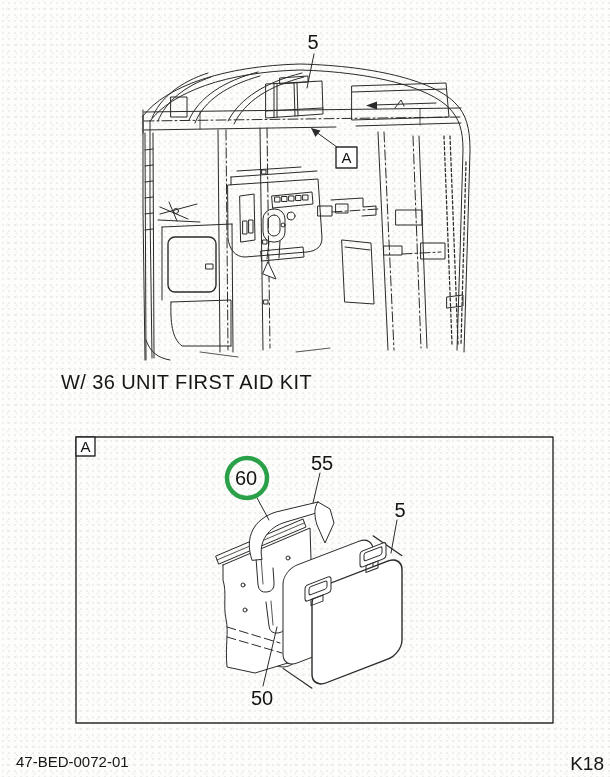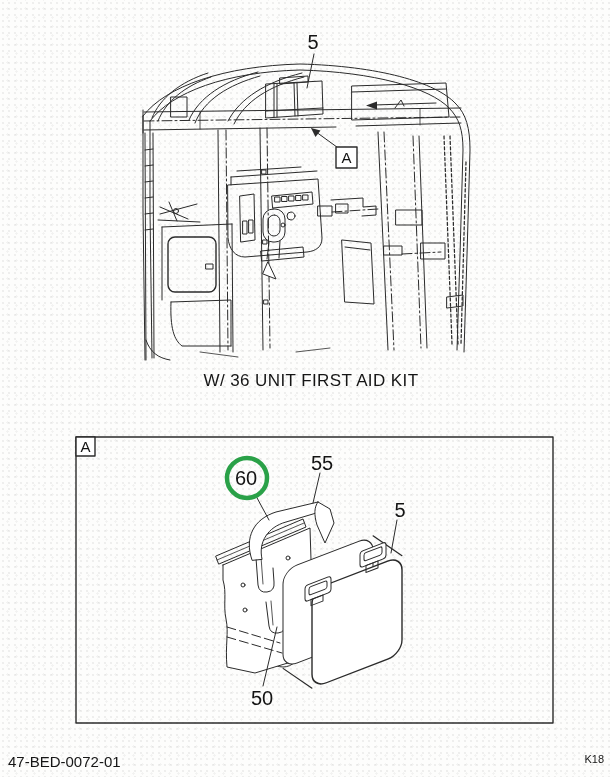--- a/index.html
+++ b/index.html
@@ -20,27 +20,27 @@
   .fw{fill:#ffffff;}
   .fk{fill:#2b2b2b;stroke:none;}
   .dd{stroke-dasharray:10 3 2 3;}
   .dh{stroke-dasharray:9 4;}
   .st{stroke-dasharray:3 2.4;stroke-width:1.25;}
   .thin{stroke-width:.8;}
   text{fill:#141414;}
   .callout{font-size:20px;}
   .marker{font-size:15px;}
   .cap{
-    position:absolute;left:61px;width:500px;text-align:center;
-    font-size:17px;letter-spacing:.4px;white-space:nowrap;
+    position:absolute;left:61px;width:500px;text-align:left;
+    font-size:20px;letter-spacing:.4px;white-space:nowrap;
   }
   .cap1{top:371px;}
   .cap2{top:402px;}
-  .footer-left{position:absolute;left:8px;top:753px;font-size:15px;}
-  .footer-right{position:absolute;right:6px;top:753px;font-size:11px;}
+  .footer-left{position:absolute;left:16px;top:753px;font-size:15px;}
+  .footer-right{position:absolute;right:6px;top:753px;font-size:19px;}
 </style>
 </head>
 <body>
 
 <div class="page">
 
   <svg width="610" height="430" viewBox="0 0 610 430" style="top:0;">
     <g class="ln">
 
       <g>

